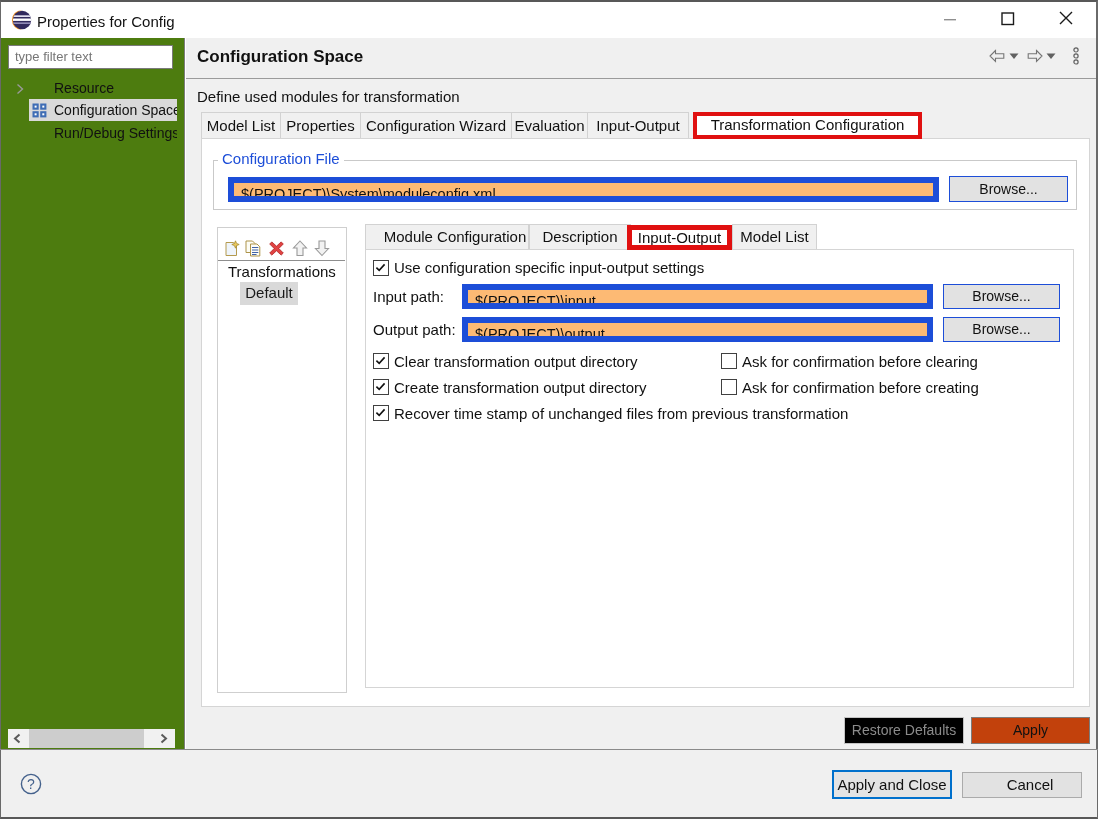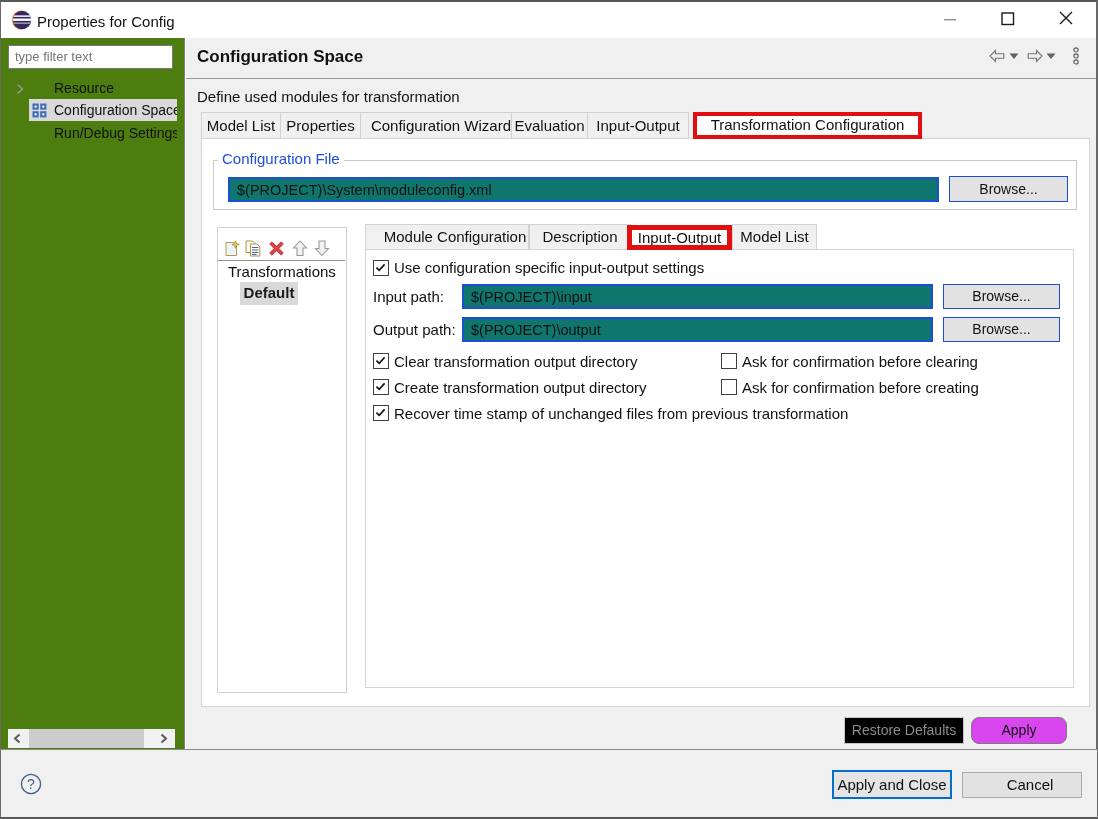--- a/index.html
+++ b/index.html
@@ -28,21 +28,21 @@
   .define { position:absolute; left:11px; top:50px; font-size:15px; color:#111; }
   
   .tab { position:absolute; height:26px; background:#f0f0f0; border:1px solid #d2d2d2; border-bottom:none;
          text-align:center; font-size:15px; color:#111; line-height:25px; overflow:hidden; white-space:nowrap; }
   .redtab { position:absolute; background:#fff; border:4px solid #e01010; text-align:center;
             font-size:15px; color:#111; overflow:hidden; white-space:nowrap; z-index:5; }
   .panel { position:absolute; background:#fff; border:1px solid #d5d5d5; }
   
   .fs { position:absolute; left:27px; top:122px; width:864px; height:50px; border:1px solid #c9c9c9; }
   .fs-legend { position:absolute; left:32px; top:112px; background:#fff; padding:0 4px; font-size:15px; color:#1d4ed8; }
-  .input { position:absolute; border:2px solid #1d4ed8; background:#0f766e; font-size:14.5px;
+  .input { position:absolute; border:6px solid #1d4ed8; background:#fdba74; font-size:14.5px;
            padding-left:7px; color:#111; white-space:nowrap; overflow:hidden; }
   .btn { position:absolute; background:#e2e2e2; border:1px solid #1d4ed8; text-align:center;
          font-size:14px; color:#111; }
   .cb { position:absolute; width:16px; height:16px; border:1px solid #404040; background:#fff; }
   .lbl { position:absolute; font-size:15px; color:#111; white-space:nowrap; line-height:16px; }
   svg { display:block; }
 </style>
 </head>
 <body>
 <div class="win"></div>
@@ -125,21 +125,21 @@
     <svg class="abs" style="left:885px; top:9px;" width="10" height="18" viewBox="0 0 10 18">
       <circle cx="5" cy="2.9" r="2.1" fill="none" stroke="#606060" stroke-width="1.2"></circle>
       <circle cx="5" cy="8.9" r="2.1" fill="none" stroke="#606060" stroke-width="1.2"></circle>
       <circle cx="5" cy="14.9" r="2.1" fill="none" stroke="#606060" stroke-width="1.2"></circle>
     </svg>
   </div>
   <div class="define">Define used modules for transformation</div>
 
   <div class="tab" style="left:15px; top:74px; width:80px;">Model List</div>
   <div class="tab" style="left:94px; top:74px; width:81px;">Properties</div>
-  <div class="tab" style="left:174px; top:74px; width:152px;text-align:right;">Configuration Wizard</div>
+  <div class="tab" style="left:174px; top:74px; width:152px;">Configuration Wizard</div>
   <div class="tab" style="left:325px; top:74px; width:77px;">Evaluation</div>
   <div class="tab" style="left:401px; top:74px; width:102px;">Input-Output</div>
   <div class="redtab" style="left:507px; top:74px; width:229px; height:27px; line-height:18px;">Transformation Configuration</div>
 
   <div class="panel" style="left:15px; top:100px; width:889px; height:569px;"></div>
 
   <div class="fs"></div>
   <div class="fs-legend">Configuration File</div>
   <div class="input" style="left:42px; top:139px; width:711px; height:25px; line-height:23px;">$(PROJECT)\System\moduleconfig.xml</div>
   <div class="btn" style="left:763px; top:138px; width:119px; height:26px; line-height:24px;">Browse...</div>
@@ -164,21 +164,21 @@
     <path d="M2.8 0.9 L7.5 5.2 L12.2 0.9 L14.3 3 L9.8 7.5 L14.3 12 L12.2 14.1 L7.5 9.8 L2.8 14.1 L0.7 12 L5.2 7.5 L0.7 3 Z" fill="#e04343" stroke="#b02020" stroke-width="0.8"></path>
   </svg>
   <svg class="abs" style="left:106px; top:202px;" width="16" height="17" viewBox="0 0 16 17">
     <path d="M8 1 L14.5 8 H11 V15.5 H5 V8 H1.5 Z" fill="#f2f2f2" stroke="#9a9a9a" stroke-width="1.1"></path>
   </svg>
   <svg class="abs" style="left:128px; top:202px;" width="16" height="17" viewBox="0 0 16 17">
     <path d="M8 15.5 L14.5 8.5 H11 V1 H5 V8.5 H1.5 Z" fill="#f2f2f2" stroke="#9a9a9a" stroke-width="1.1"></path>
   </svg>
   <div class="abs" style="left:32px; top:222px; width:127px; height:1px; background:#8e8e8e;"></div>
   <div class="lbl" style="left:42px; top:226px;">Transformations</div>
-  <div class="abs" style="left:54px; top:244px; width:58px; height:23px; background:#d9d9d9; text-align:center; line-height:22px; font-size:15px;font-weight:bold;">Default</div>
+  <div class="abs" style="left:54px; top:244px; width:58px; height:23px; background:#d9d9d9; text-align:center; line-height:22px; font-size:15px;">Default</div>
 
   <div class="tab" style="left:179px; top:186px; width:164px; height:25px; line-height:24px;padding-left:16px;">Module Configuration</div>
   <div class="tab" style="left:343px; top:186px; width:102px; height:25px; line-height:24px;">Description</div>
   <div class="redtab" style="left:441px; top:187px; width:105px; height:25px; line-height:15px; border-width:5px;">Input-Output</div>
   <div class="tab" style="left:546px; top:186px; width:85px; height:25px; line-height:24px;">Model List</div>
 
   <div class="panel" style="left:179px; top:211px; width:709px; height:439px;"></div>
 
   <div class="cb" style="left:187px; top:222px;">
     <svg width="13" height="13" viewBox="0 0 13 13">
@@ -214,21 +214,21 @@
   <div class="lbl" style="left:556px; top:342px;">Ask for confirmation before creating</div>
 
   <div class="cb" style="left:187px; top:367px;">
     <svg width="13" height="13" viewBox="0 0 13 13">
         <path d="M2.4 6.6 L5.2 9.4 L10.6 3.4" stroke="#111" stroke-width="1.6" fill="none"></path>
       </svg>
   </div>
   <div class="lbl" style="left:208px; top:368px;">Recover time stamp of unchanged files from previous transformation</div>
 
   <div class="btn" style="left:658px; top:679px; width:120px; height:27px; line-height:25px; background:#000000; border-color:#c3c3c3; color:#8b8b8b;">Restore Defaults</div>
-  <div class="btn" style="left:785px; top:679px; width:96px; height:27px; line-height:25px; background:#d946ef; border-color:#7c7c7c;border-radius:8px;">Apply</div>
+  <div class="btn" style="left:785px; top:679px; width:119px; height:27px; line-height:25px; background:#c2410c; border-color:#7c7c7c;">Apply</div>
 </div>
 
 <div class="abs" style="left:0; top:749px; width:1098px; height:1px; background:#8a8a8a;"></div>
 <div class="abs" style="left:1px; top:750px; width:1096px; height:67px; background:#f0f0f0;">
   <svg class="abs" style="left:19px; top:23px;" width="22" height="22" viewBox="0 0 22 22">
     <circle cx="11" cy="11" r="9.6" fill="none" stroke="#44618c" stroke-width="1.4"></circle>
     <text x="11" y="16" text-anchor="middle" font-family="Liberation Sans" font-size="14" fill="#44618c">?</text>
   </svg>
   <div class="btn" style="left:831px; top:20px; width:120px; height:29px; line-height:25px; border:2px solid #0070cc; background:#e4e4e4; font-size:15px;">Apply and Close</div>
   <div class="btn" style="left:961px; top:22px; width:120px; height:26px; line-height:24px; background:#e2e2e2; border-color:#ababab; font-size:15px;padding-left:16px;">Cancel</div>

